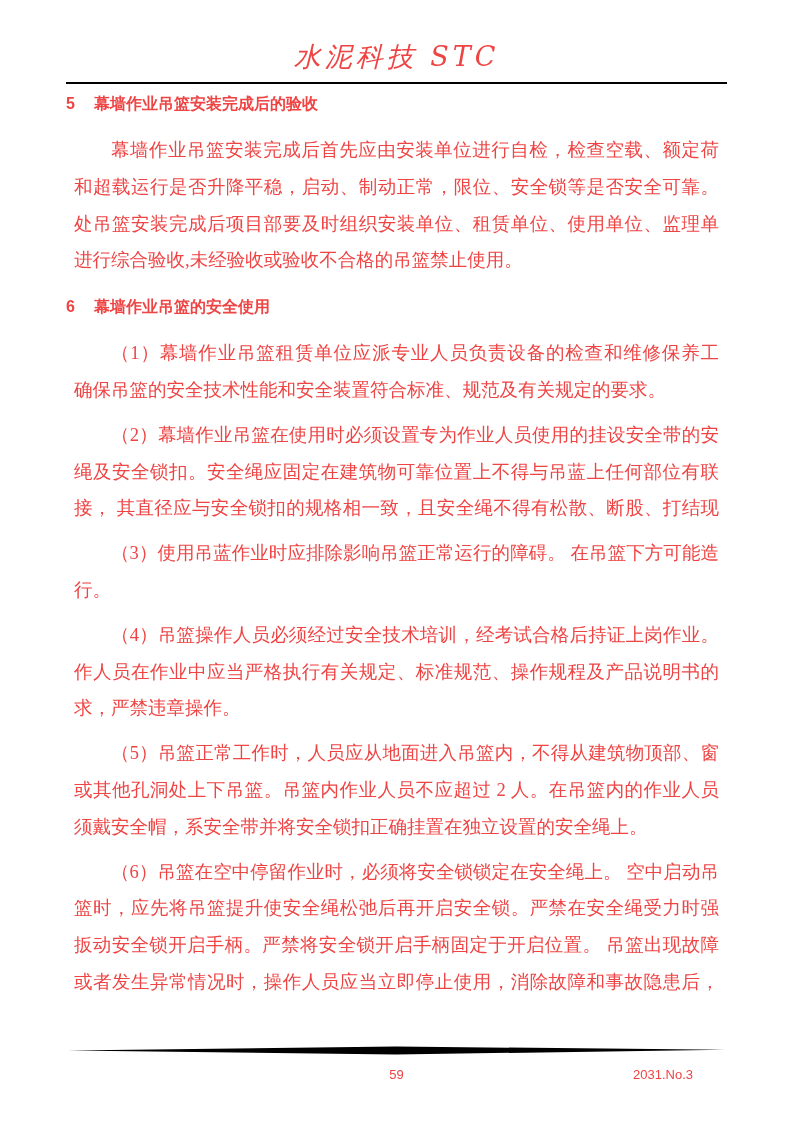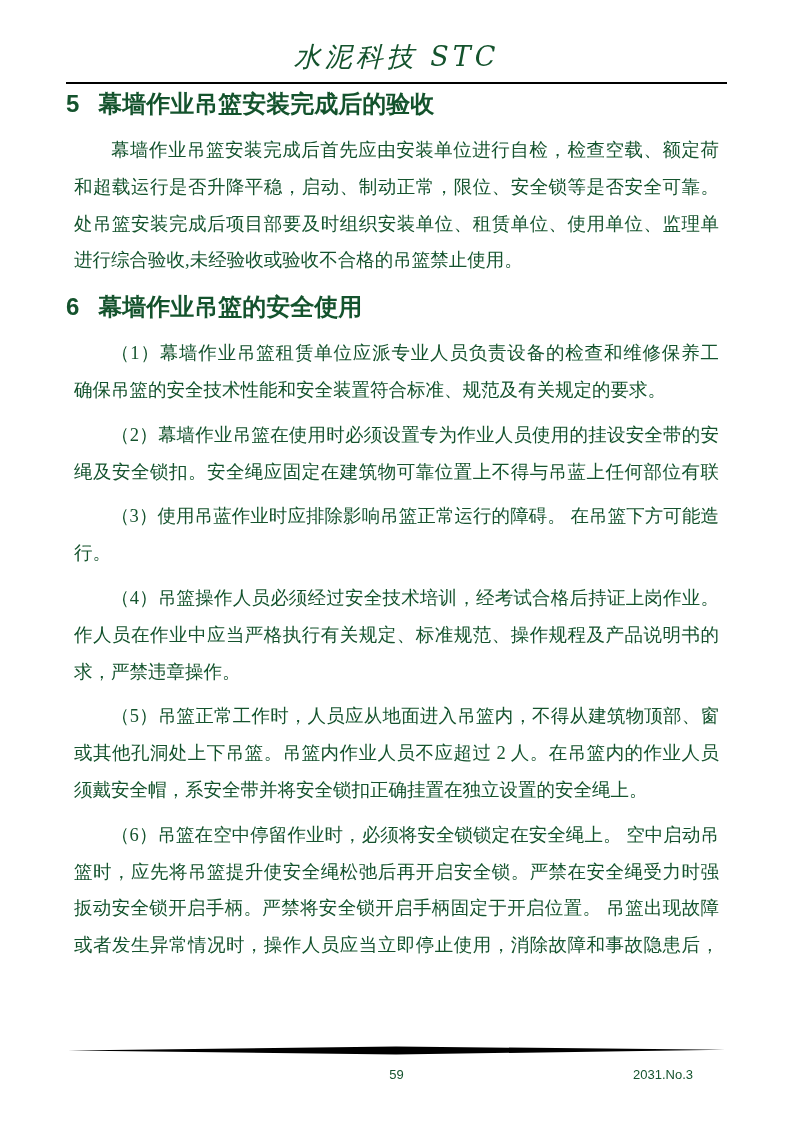--- a/index.html
+++ b/index.html
@@ -1,21 +1,21 @@
 <!DOCTYPE html>
 <html><head>
 <meta charset="utf-8">
 <style>
   html, body { margin: 0; padding: 0; background: #ffffff; }
   .page {
     position: relative;
     width: 793px;
     height: 1122px;
     background: #ffffff;
-    color: #14532d;
+    color: #ef4444;
     overflow: hidden;
     font-family: "Liberation Serif", "DejaVu Serif", serif;
   }
   .content-wrap {
     position: absolute;
     left: 66px;
     top: 0;
     width: 661px;
   }
   .journal-title {
@@ -30,21 +30,21 @@
   .header-rule {
     margin-top: 8px;
     border-top: 2.5px solid #000000;
     height: 0;
   }
   .section-heading {
     height: 40px;
     line-height: 40px;
     font-family: "Liberation Sans", "DejaVu Sans", sans-serif;
     font-weight: bold;
-    font-size: 24px;
+    font-size: 16px;
     white-space: nowrap;
   }
   .sec-num { display: inline-block; }
   .sec-title { display: inline-block; margin-left: 19px; }
   .para { margin: 8px; }
   .line {
     height: 36.8px;
     line-height: 36.8px;
     font-size: 18.5px;
     text-align: justify;
@@ -94,20 +94,21 @@
           <div class="line para-end-last">进行综合验收,未经验收或验收不合格的吊篮禁止使用。</div>
         </div>
         <div class="section-heading"><span class="sec-num">6</span><span class="sec-title">幕墙作业吊篮的安全使用</span></div>
         <div class="para">
           <div class="line para-first">（1）幕墙作业吊篮租赁单位应派专业人员负责设备的检查和维修保养工作，</div>
           <div class="line para-end-last">确保吊篮的安全技术性能和安全装置符合标准、规范及有关规定的要求。</div>
         </div>
         <div class="para">
           <div class="line para-first">（2）幕墙作业吊篮在使用时必须设置专为作业人员使用的挂设安全带的安全</div>
           <div class="line">绳及安全锁扣。安全绳应固定在建筑物可靠位置上不得与吊蓝上任何部位有联</div>
+          <div class="line">接， 其直径应与安全锁扣的规格相一致，且安全绳不得有松散、断股、打结现</div>
         </div>
         <div class="para">
           <div class="line para-first">（3）使用吊蓝作业时应排除影响吊篮正常运行的障碍。 在吊篮下方可能造</div>
           <div class="line para-end-last">行。</div>
         </div>
         <div class="para">
           <div class="line para-first">（4）吊篮操作人员必须经过安全技术培训，经考试合格后持证上岗作业。操</div>
           <div class="line">作人员在作业中应当严格执行有关规定、标准规范、操作规程及产品说明书的要</div>
           <div class="line para-end-last">求，严禁违章操作。</div>
         </div>

